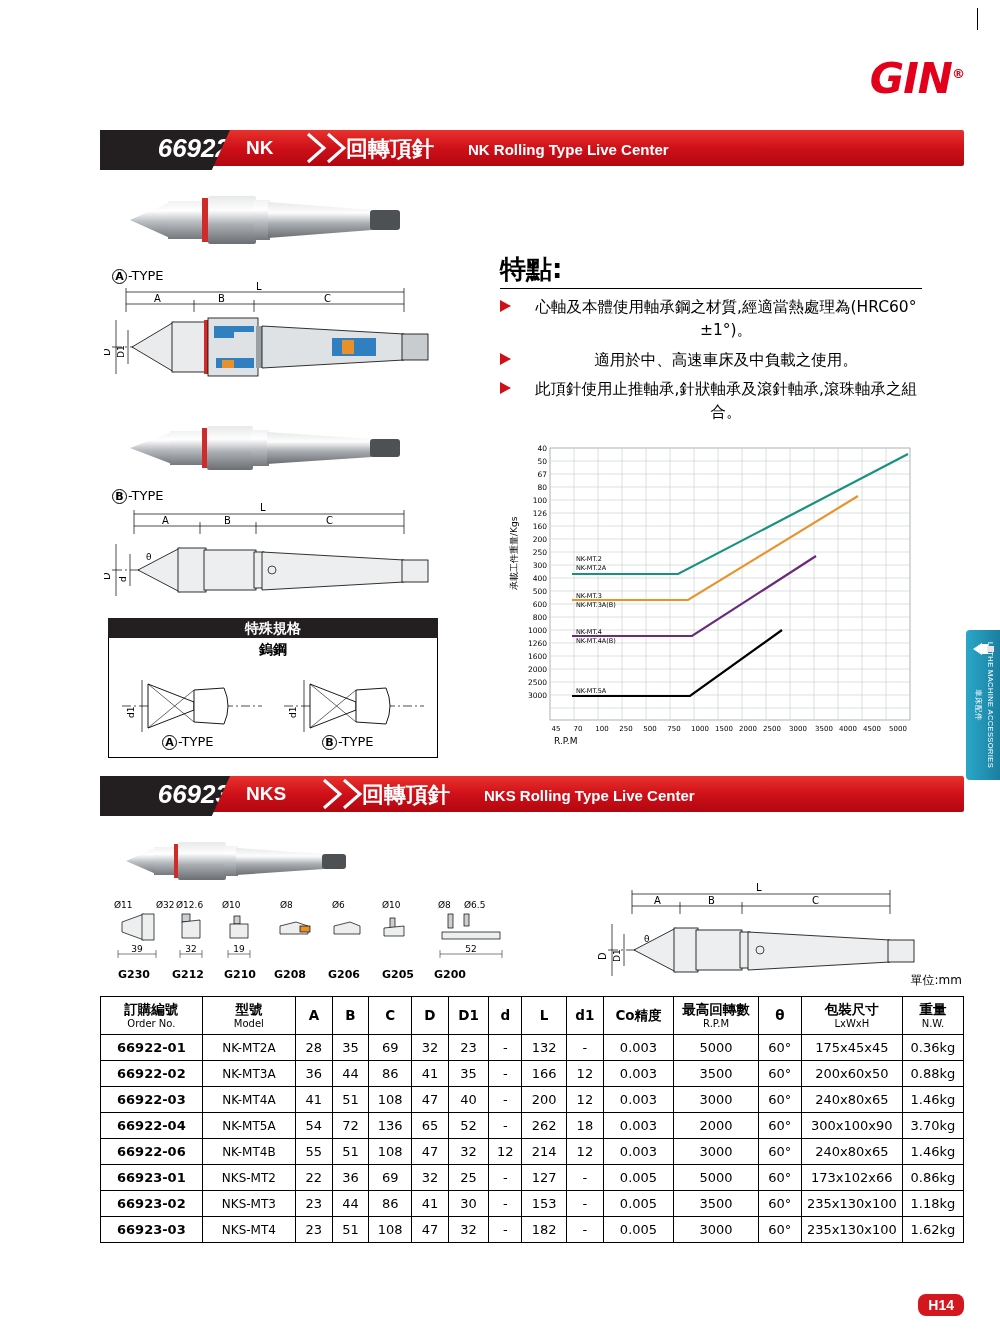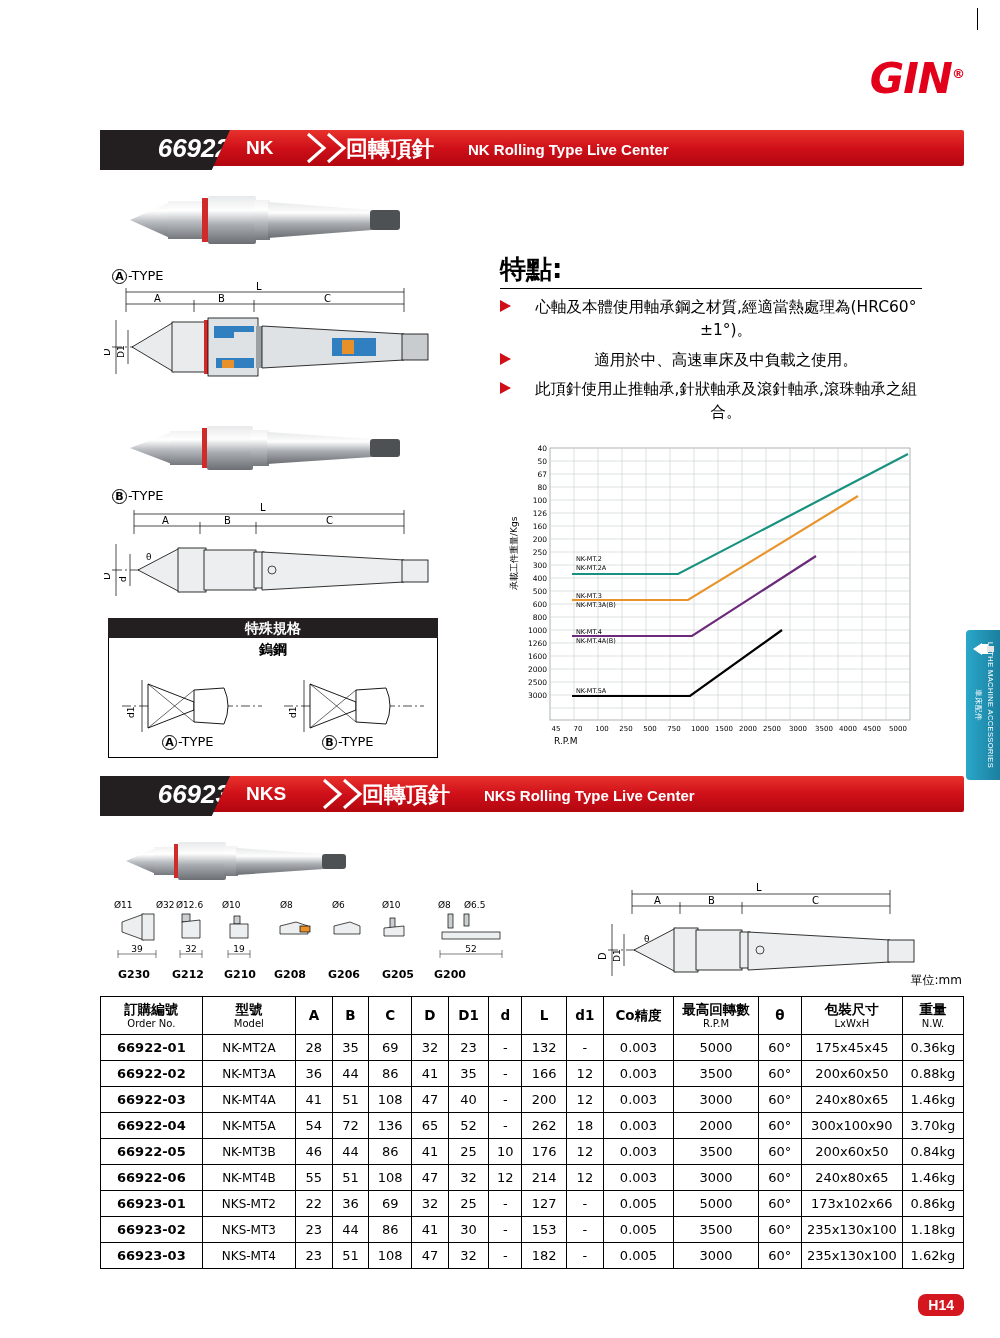--- a/index.html
+++ b/index.html
@@ -693,37 +693,20 @@
         <td>-</td>
         <td>262</td>
         <td>18</td>
         <td>0.003</td>
         <td>2000</td>
         <td>60°</td>
         <td>300x100x90</td>
         <td>3.70kg</td>
       </tr>
       <tr>
-        <td>66922-05</td>
-        <td>NK-MT3B</td>
-        <td>46</td>
-        <td>44</td>
-        <td>86</td>
-        <td>41</td>
-        <td>25</td>
-        <td>10</td>
-        <td>176</td>
-        <td>12</td>
-        <td>0.003</td>
-        <td>3500</td>
-        <td>60°</td>
-        <td>200x60x50</td>
-        <td>0.84kg</td>
-      </tr>
-      <tr>
         <td>66922-06</td>
         <td>NK-MT4B</td>
         <td>55</td>
         <td>51</td>
         <td>108</td>
         <td>47</td>
         <td>32</td>
         <td>12</td>
         <td>214</td>
         <td>12</td>

